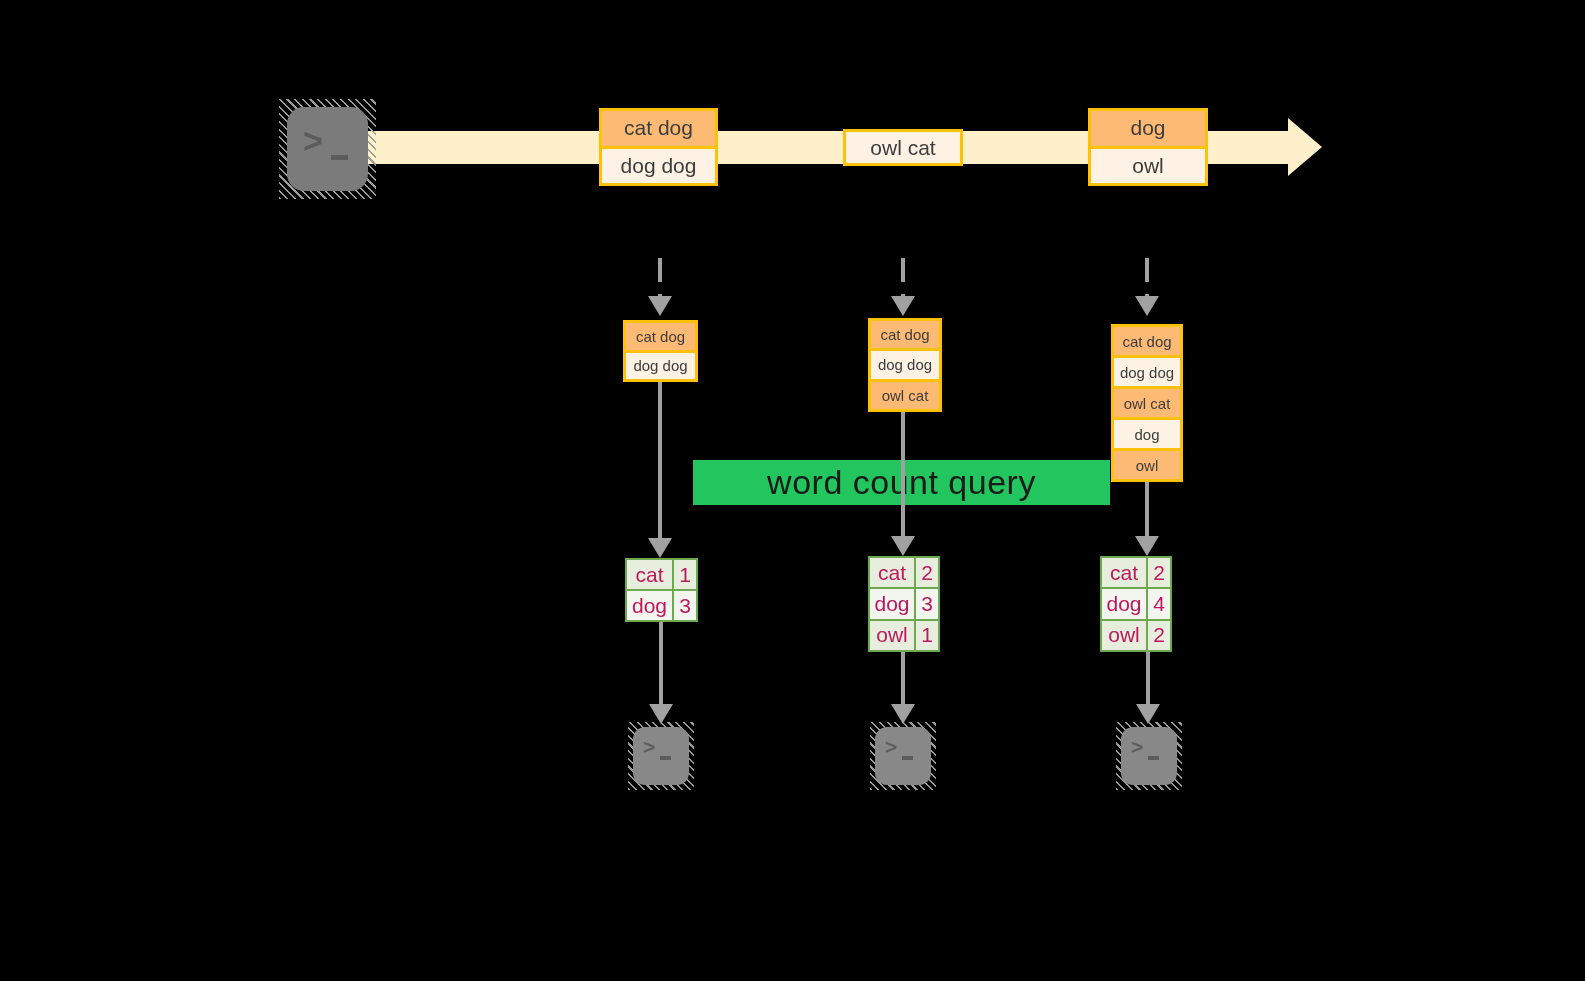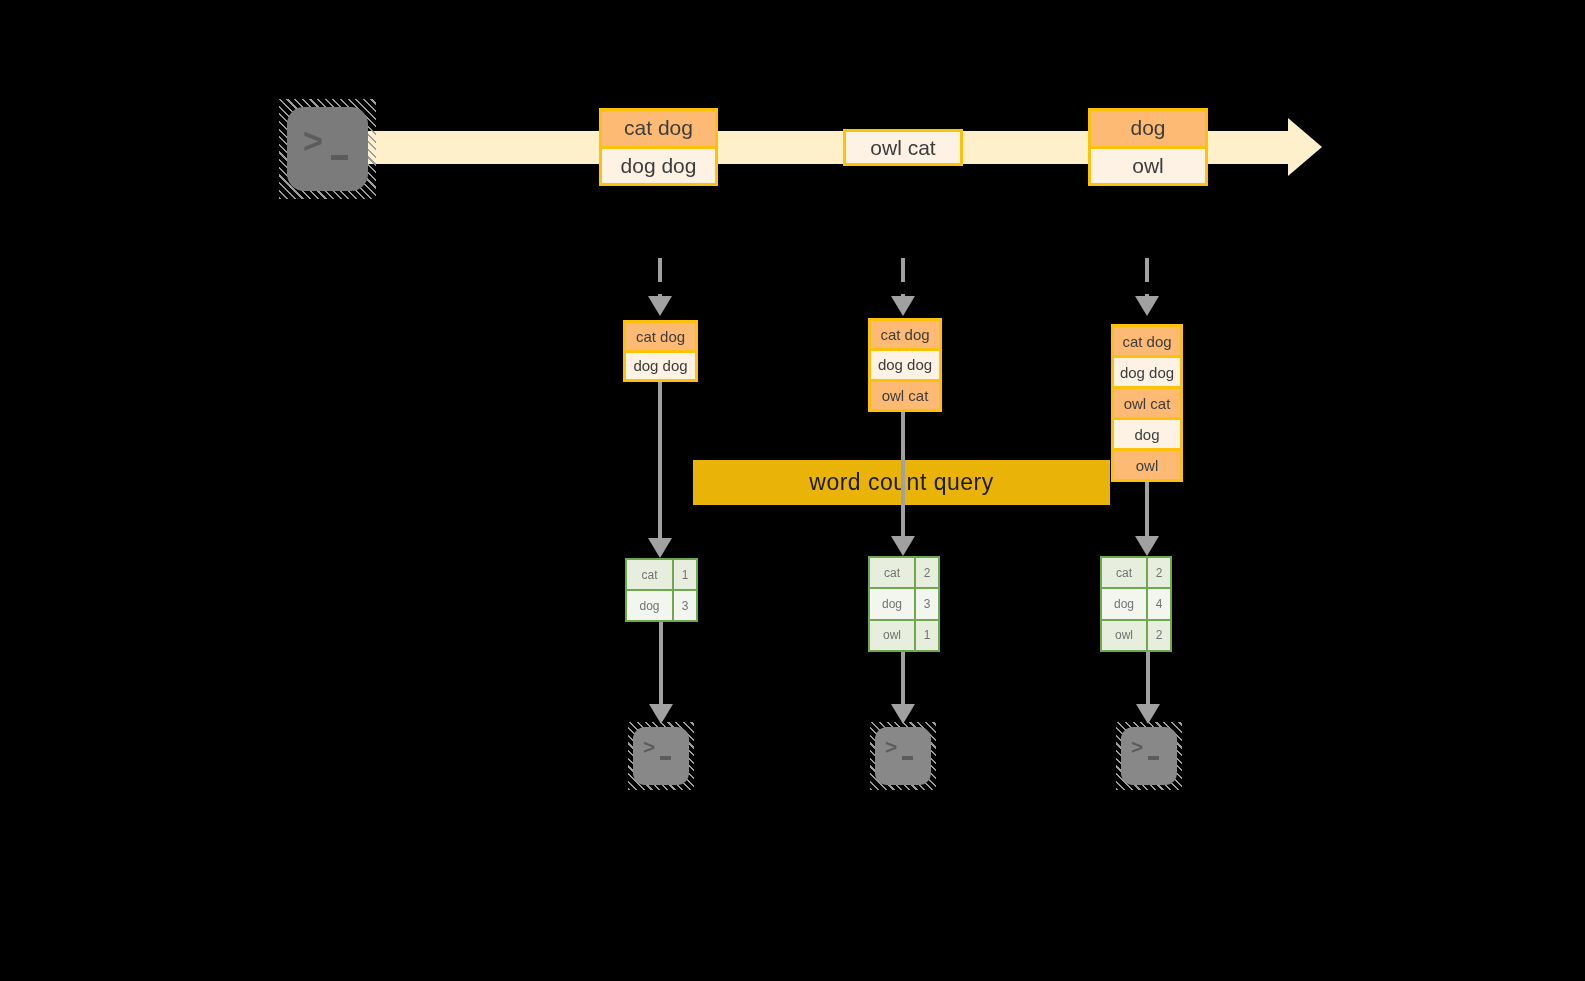--- a/index.html
+++ b/index.html
@@ -16,34 +16,34 @@
   .obox{position:absolute;background:#fdc10a;display:flex;flex-direction:column;
     gap:3px;padding:3px;box-sizing:border-box;z-index:5;}
   .ocell{flex:1;display:flex;align-items:center;justify-content:center;color:#3d3d3d;}
   .tone-d{background:#fdba74;}
   .tone-l{background:#fdf2e4;}
   .stream-box .ocell{font-size:21px;}
   .stack-box .ocell{font-size:15px;}
   
   .gtable{position:absolute;background:#6ea84f;display:grid;
     grid-template-columns:1fr 22px;gap:2px;padding:2px;box-sizing:border-box;z-index:5;}
-  .gcell{display:flex;align-items:center;justify-content:center;color:#737373;font-size:12px;}
+  .gcell{display:flex;align-items:center;justify-content:center;color:#be185d;font-size:21px;}
   .gtone-d{background:#e7eedd;}
   .gtone-l{background:#f2f6ee;}
   
   .vline{position:absolute;width:4px;z-index:4;}
   .solid{background:#a1a1a1;}
   .dashed{background:repeating-linear-gradient(to bottom,#a1a1a1 0 24px,transparent 24px 36px);}
   .ahead{position:absolute;width:0;height:0;z-index:4;
     border-left:12px solid transparent;border-right:12px solid transparent;
     border-top:20px solid #a1a1a1;}
   
-  .banner{position:absolute;left:693px;top:460px;width:417px;height:45px;background:#eab308;
+  .banner{position:absolute;left:693px;top:460px;width:417px;height:45px;background:#22c55e;
     display:flex;align-items:center;justify-content:center;z-index:3;
-    font-size:23px;color:#1b1b1b;letter-spacing:0.5px;}
+    font-size:34px;color:#1b1b1b;letter-spacing:0.5px;}
   
   .terminal{position:absolute;z-index:6;
     background:repeating-linear-gradient(45deg,#9c9c9c 0 1.6px,transparent 1.6px 5.4px);}
   .terminal .sq{position:absolute;border-radius:14px;background:#858585;}
   .term-src{left:279px;top:99px;width:97px;height:100px;}
   .term-src .sq{inset:8px;background:#7b7b7b;border-radius:17px;}
   .term-sink{width:66px;height:68px;}
   .term-sink .sq{inset:5px;background:#888888;border-radius:12px;}
   .chev{position:absolute;font-weight:700;color:#5c5c5c;line-height:1;}
   .term-src .chev{left:16px;top:16px;font-size:34px;transform:scaleY(1.05);}

